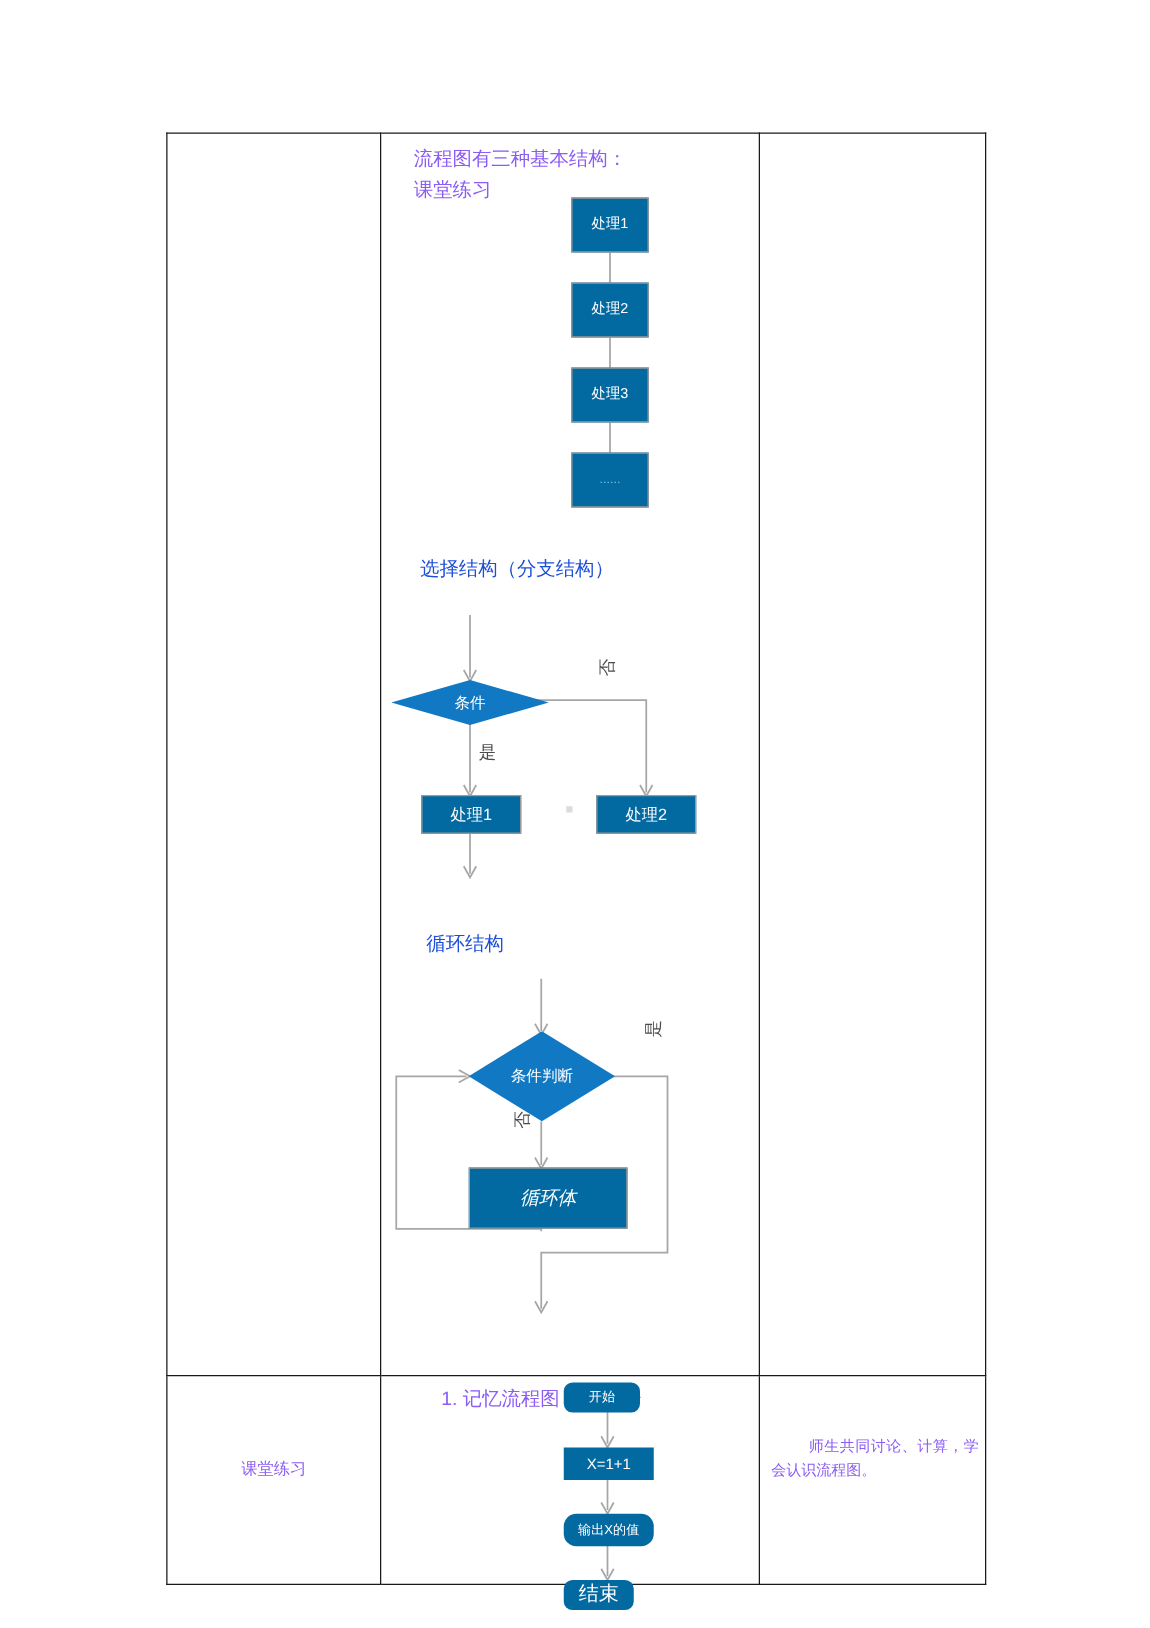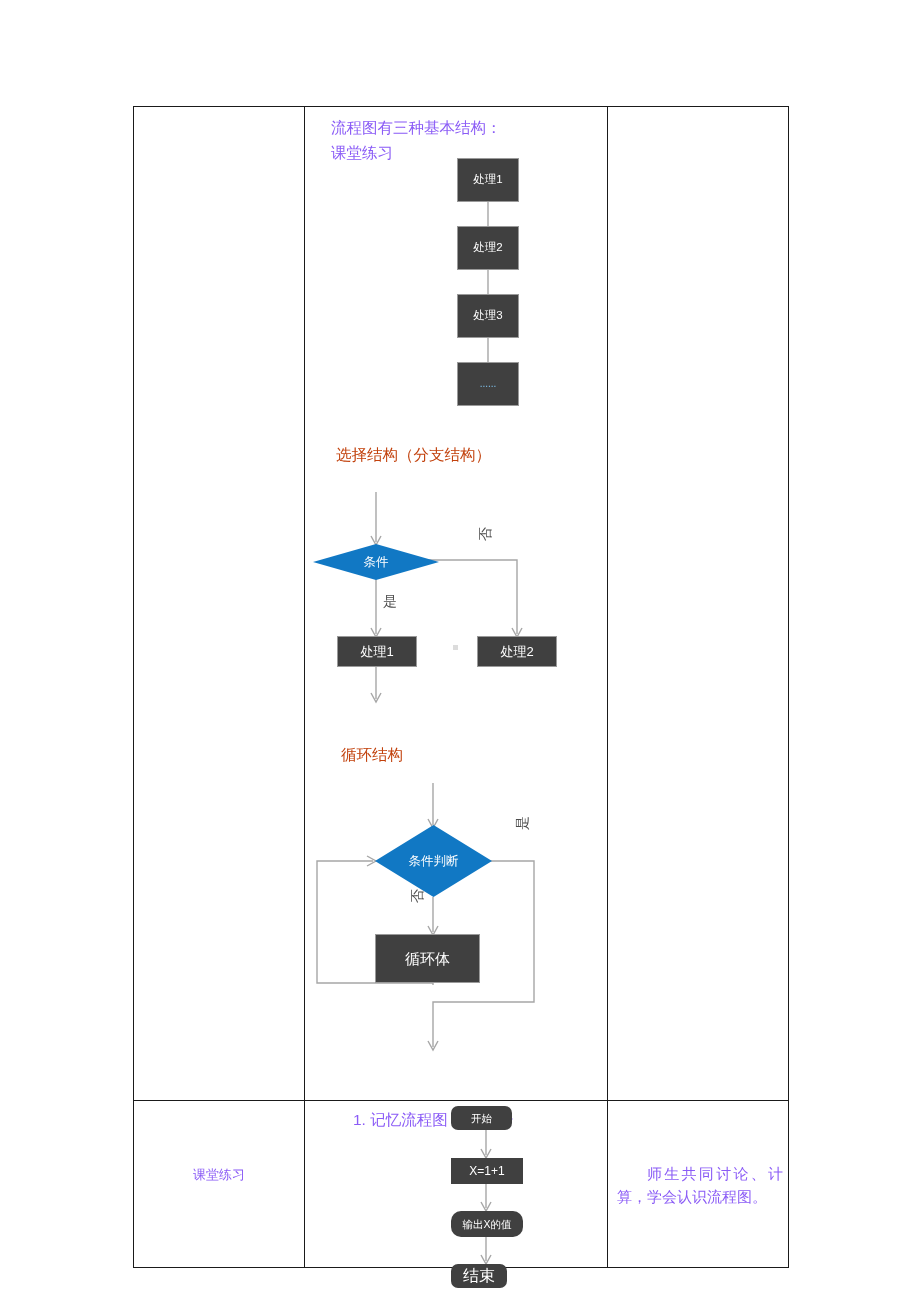--- a/index.html
+++ b/index.html
@@ -49,58 +49,58 @@
   .lead-text {
     position: absolute;
     left: 26px;
     top: 8px;
     width: 260px;
   }
   .sec-label {
     position: absolute;
     font-family: Liberation Mono, monospace;
     font-size: 15.5px;
-    color: #c2410c;
+    color: #1d4ed8;
     white-space: nowrap;
   }
   #label-branch { left: 31px; top: 338px; }
   #label-loop   { left: 36px; top: 638px; }
 
   .cell-center-text {
     position: absolute;
     left: 0; right: 0;
     top: 63px;
     text-align: center;
     font-size: 13px;
   }
   .right-note {
     position: absolute;
     left: 9px;
-    top: 61px;
+    top: 47px;
     width: 166px;
-    font-size: 15px;
+    font-size: 12px;
     line-height: 1.55;
     text-indent: 30px;
     text-align: justify;
   }
   .exercise-text {
     position: absolute;
     left: 4px;
     top: 6px;
     width: 296px;
     font-size: 15.5px;
     line-height: 1.62;
     text-indent: 44px;
   }
 
   
   .diagram { position: absolute; left: 0; top: 0; }
   .fl-box {
     position: absolute;
-    background: #404040;
+    background: #0369a1;
     border: 1px solid #9a9a9a;
     color: #ffffff;
     font-family: "Liberation Sans", "DejaVu Sans", sans-serif;
     display: flex;
     align-items: center;
     justify-content: center;
     box-sizing: border-box;
     line-height: 1;
   }
   .fl-box.noborder { border: none; }
@@ -252,21 +252,21 @@
           </svg>
 
           <div class="fl-diamond" style="left:70px; top:718px; width:117px; height:72px; font-size:12.5px;">
             <span>条件判断</span>
           </div>
 
           <div class="fl-label rot-label" style="left:209px; top:723px;">是</div>
 
           <div class="fl-label rot-label" style="left:104px; top:796px;">否</div>
 
-          <div class="fl-box" style="left:70px; top:827px; width:105px; height:49px; font-size:15px;">
+          <div class="fl-box" style="left:70px; top:827px; width:127px; height:49px; font-size:15px;font-style:italic;">
             <span>循环体</span>
           </div>
         </div>
 
       </td>
 
       <td class="cell-main"></td>
     </tr>
 
     <tr>

